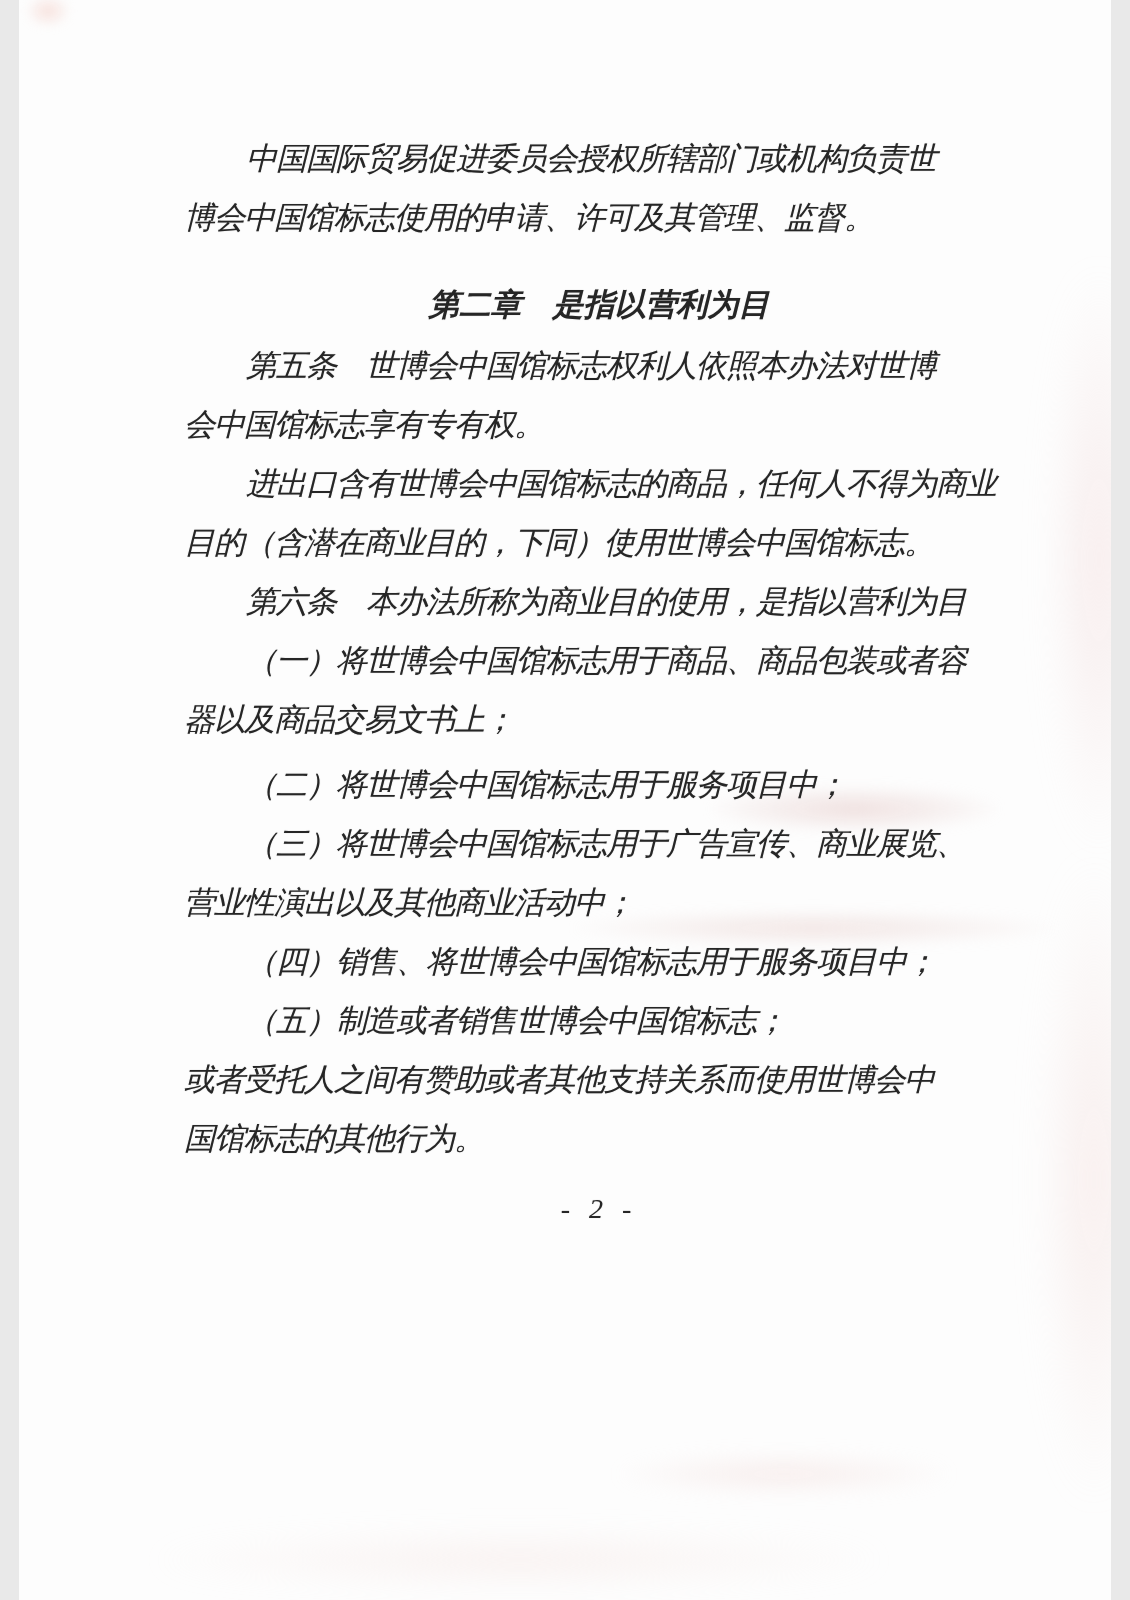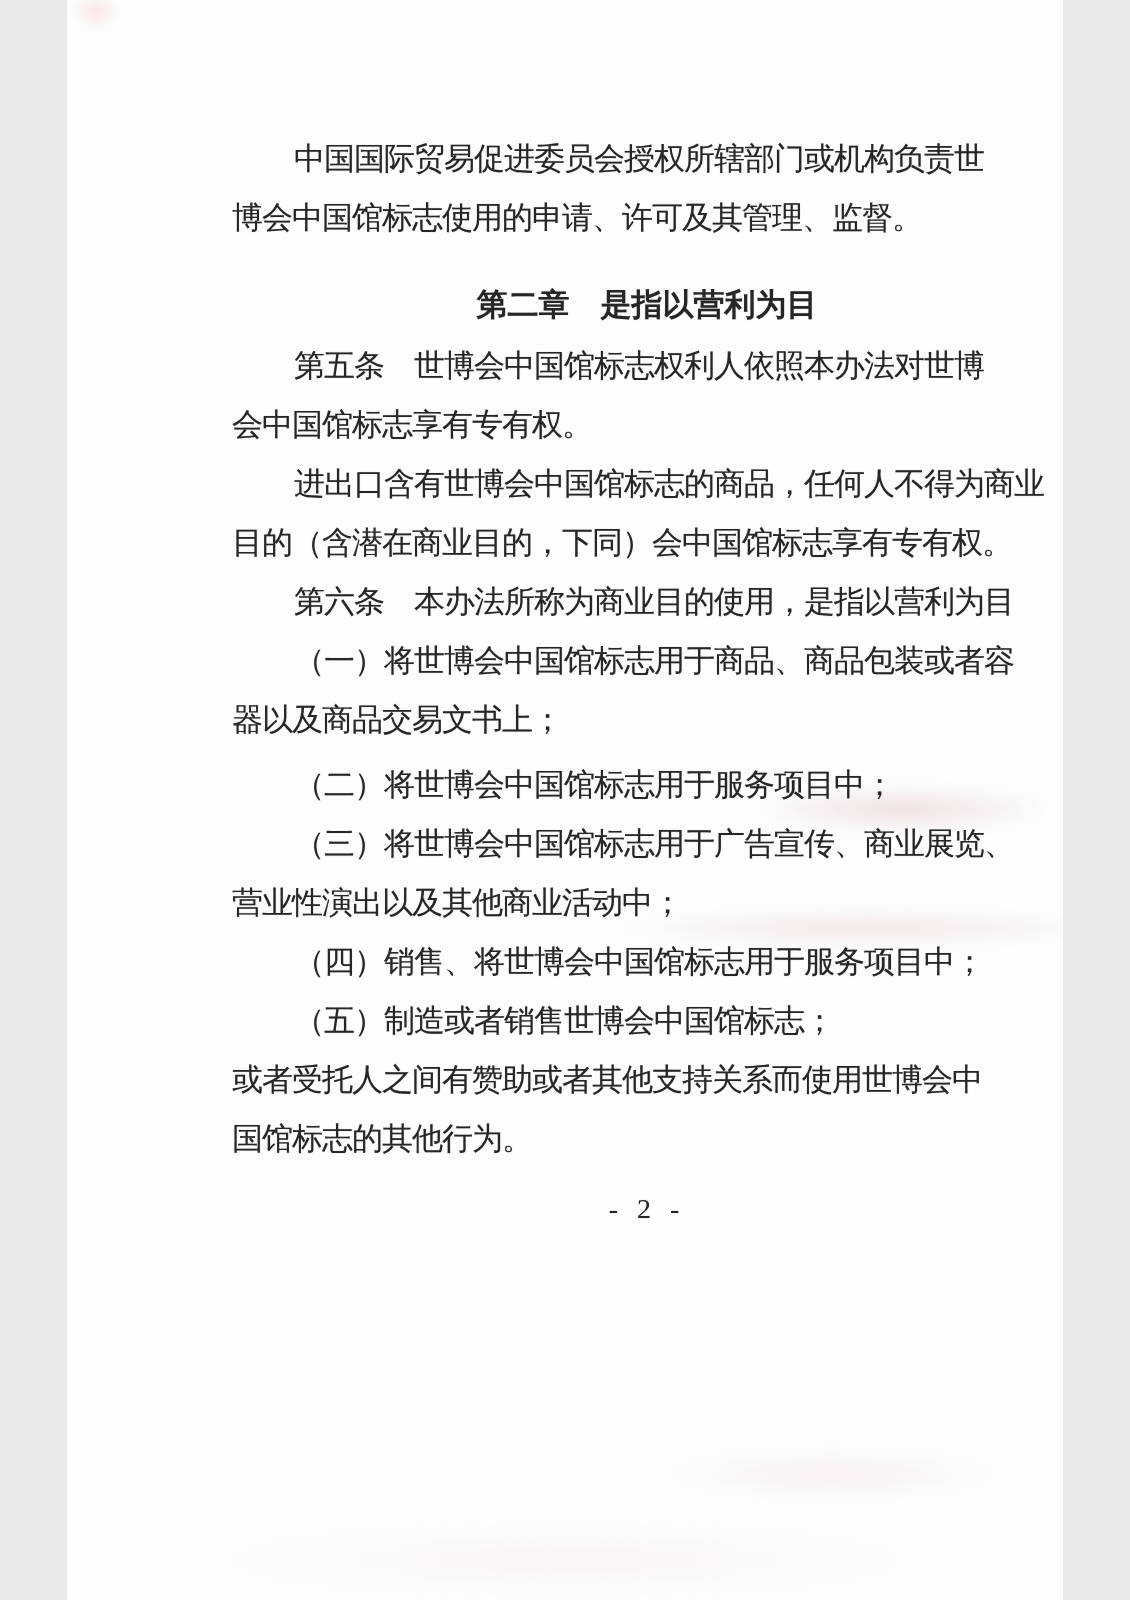--- a/index.html
+++ b/index.html
@@ -2,27 +2,28 @@
 <html style="--page-bg: #fdfdfd; --ink: #262626;"><head>
 <meta charset="utf-8">
 <style>
   :root {
     --page-bg: #fdfdfd;
     --ink: #262626;
   }
   html, body { margin: 0; padding: 0; background: #e9e9e9; }
   .page {
     position: relative;
-    width: 996px;
+    width: 1092px;
     height: 1600px;
     margin: 0 auto;
     background: var(--page-bg);
     overflow: hidden;
     font-family: "Liberation Serif", "DejaVu Serif", serif;
     color: var(--ink);
+    font-style: italic;
   }
   
   .smudge { position: absolute; pointer-events: none; border-radius: 50%; }
   .smudge-top-left     { left: 6px;    top: -6px;   width: 46px;  height: 34px;  background: radial-gradient(ellipse, rgba(245,216,210,0.75), rgba(245,216,210,0) 70%); filter: blur(4px); }
   .smudge-right-upper  { left: 1030px; top: 270px;  width: 100px; height: 580px; background: radial-gradient(ellipse, rgba(243,222,222,0.55), rgba(243,222,222,0) 72%); filter: blur(16px); }
   .smudge-right-lower  { left: 1020px; top: 860px;  width: 110px; height: 640px; background: radial-gradient(ellipse, rgba(244,224,222,0.5),  rgba(244,224,222,0) 72%); filter: blur(16px); }
   .ghost-line-1        { left: 690px;  top: 786px;  width: 290px; height: 46px;  background: radial-gradient(ellipse, rgba(230,205,203,0.6),  rgba(230,205,203,0) 75%); filter: blur(6px); }
   .ghost-line-2        { left: 555px;  top: 910px;  width: 480px; height: 36px;  background: radial-gradient(ellipse, rgba(233,211,208,0.55), rgba(233,211,208,0) 75%); filter: blur(6px); }
   .ghost-line-3        { left: 600px;  top: 1452px; width: 330px; height: 44px;  background: radial-gradient(ellipse, rgba(243,224,222,0.5),  rgba(243,224,222,0) 75%); filter: blur(8px); }
   .smudge-bottom       { left: 140px;  top: 1530px; width: 720px; height: 60px;  background: radial-gradient(ellipse, rgba(246,231,228,0.45), rgba(246,231,228,0) 75%); filter: blur(12px); }
@@ -90,21 +91,21 @@
       <h2 class="line chapter-heading" style="margin:0;">第二章　是指以营利为目</h2>
     </div>
 
     <div class="para gap-before-xs">
       <div class="line indent">第五条　世博会中国馆标志权利人依照本办法对世博</div>
       <div class="line">会中国馆标志享有专有权。</div>
     </div>
 
     <div class="para">
       <div class="line indent">进出口含有世博会中国馆标志的商品，任何人不得为商业</div>
-      <div class="line">目的（含潜在商业目的，下同）会中国馆标志享有专有权。</div>
+      <div class="line">目的（含潜在商业目的，下同）使用世博会中国馆标志。</div>
     </div>
 
     <div class="para">
       <div class="line indent">第六条　本办法所称为商业目的使用，是指以营利为目</div>
     </div>
 
     <div class="para">
       <div class="line indent">（一）将世博会中国馆标志用于商品、商品包装或者容</div>
       <div class="line">器以及商品交易文书上；</div>
     </div>

